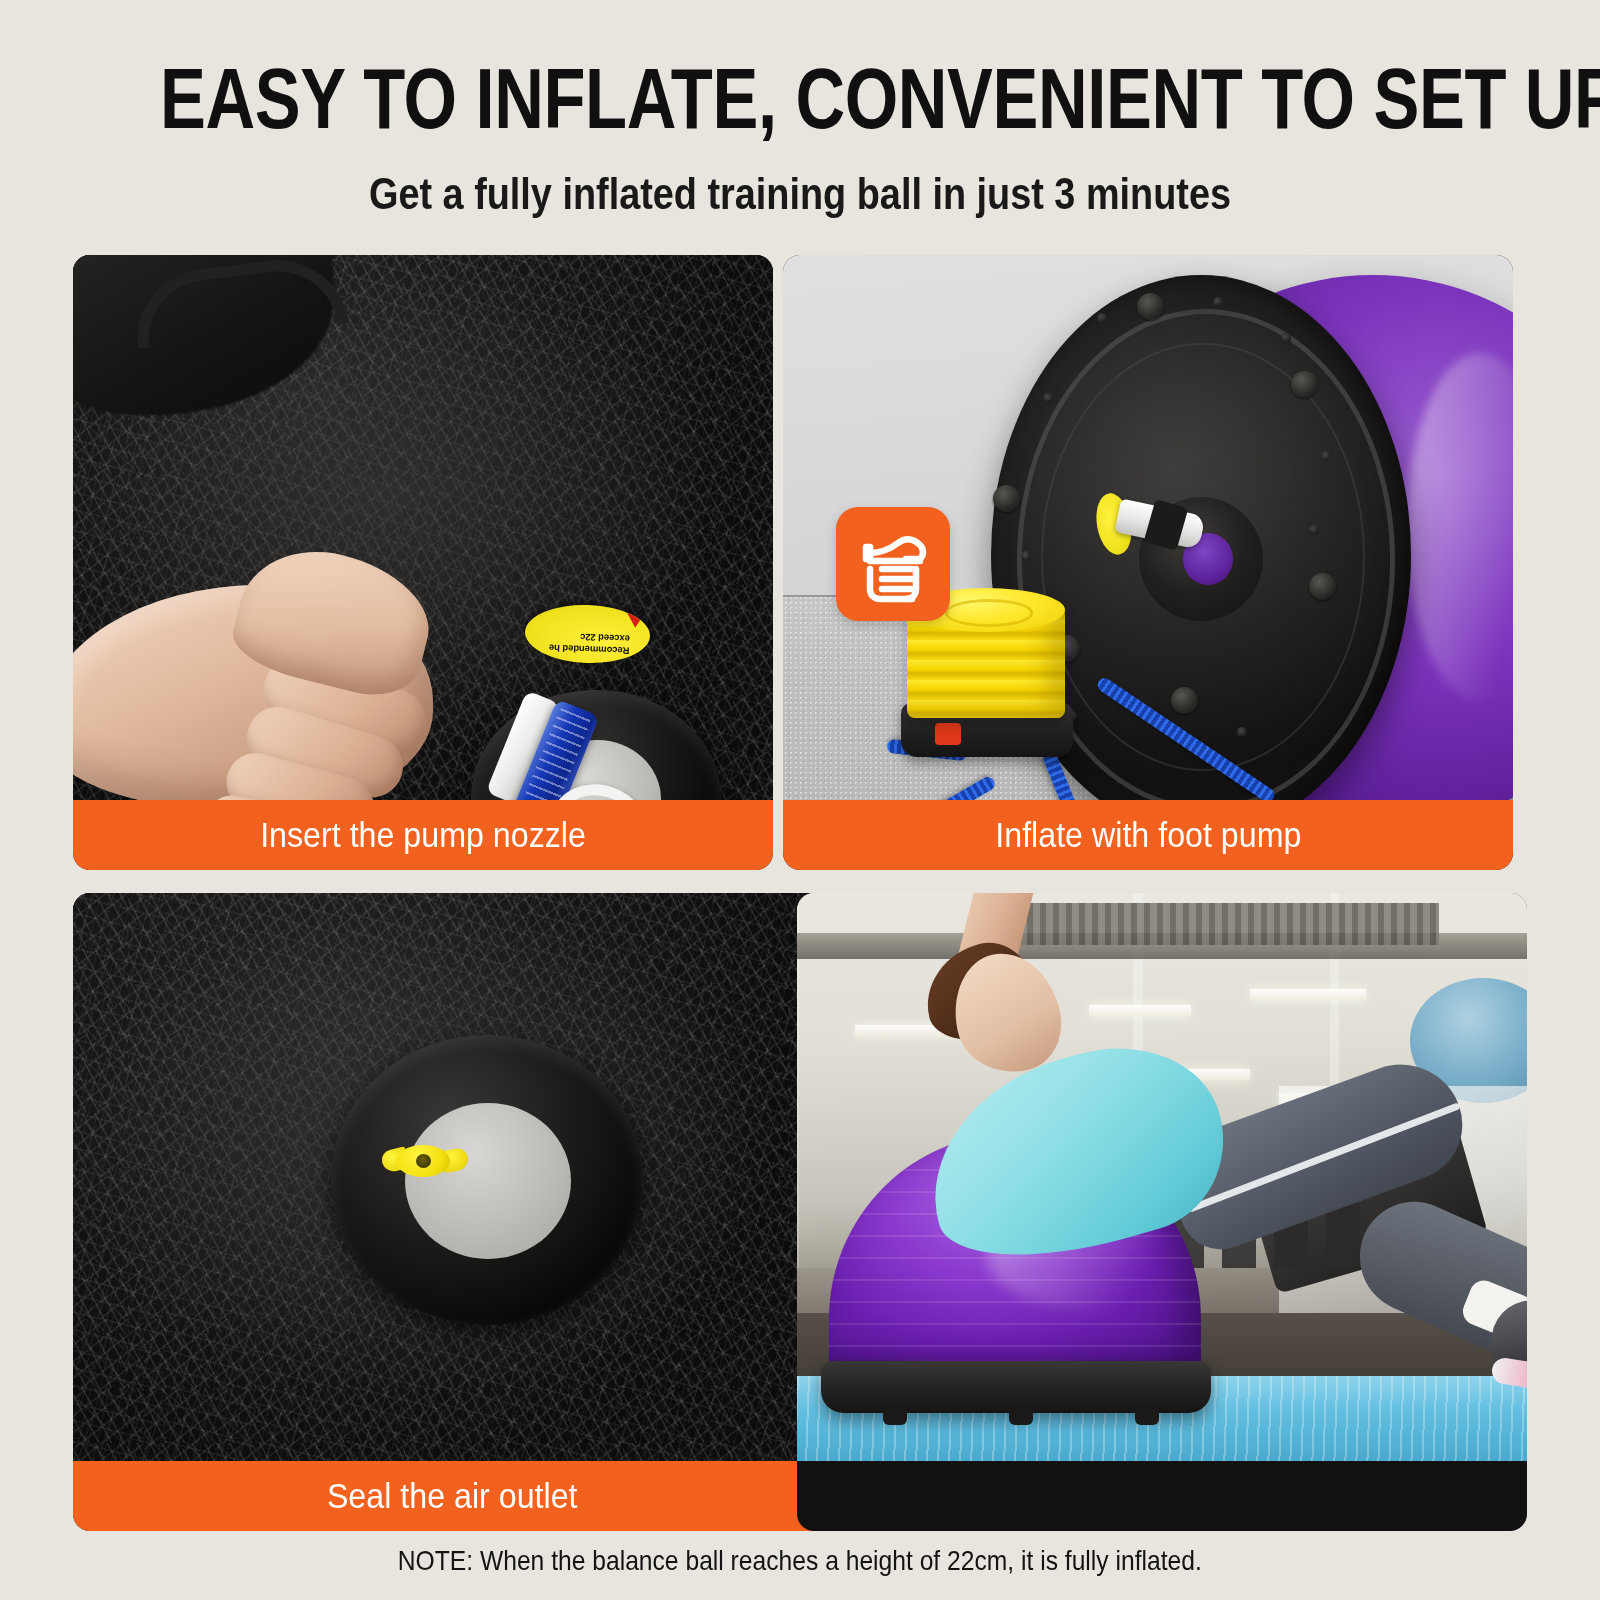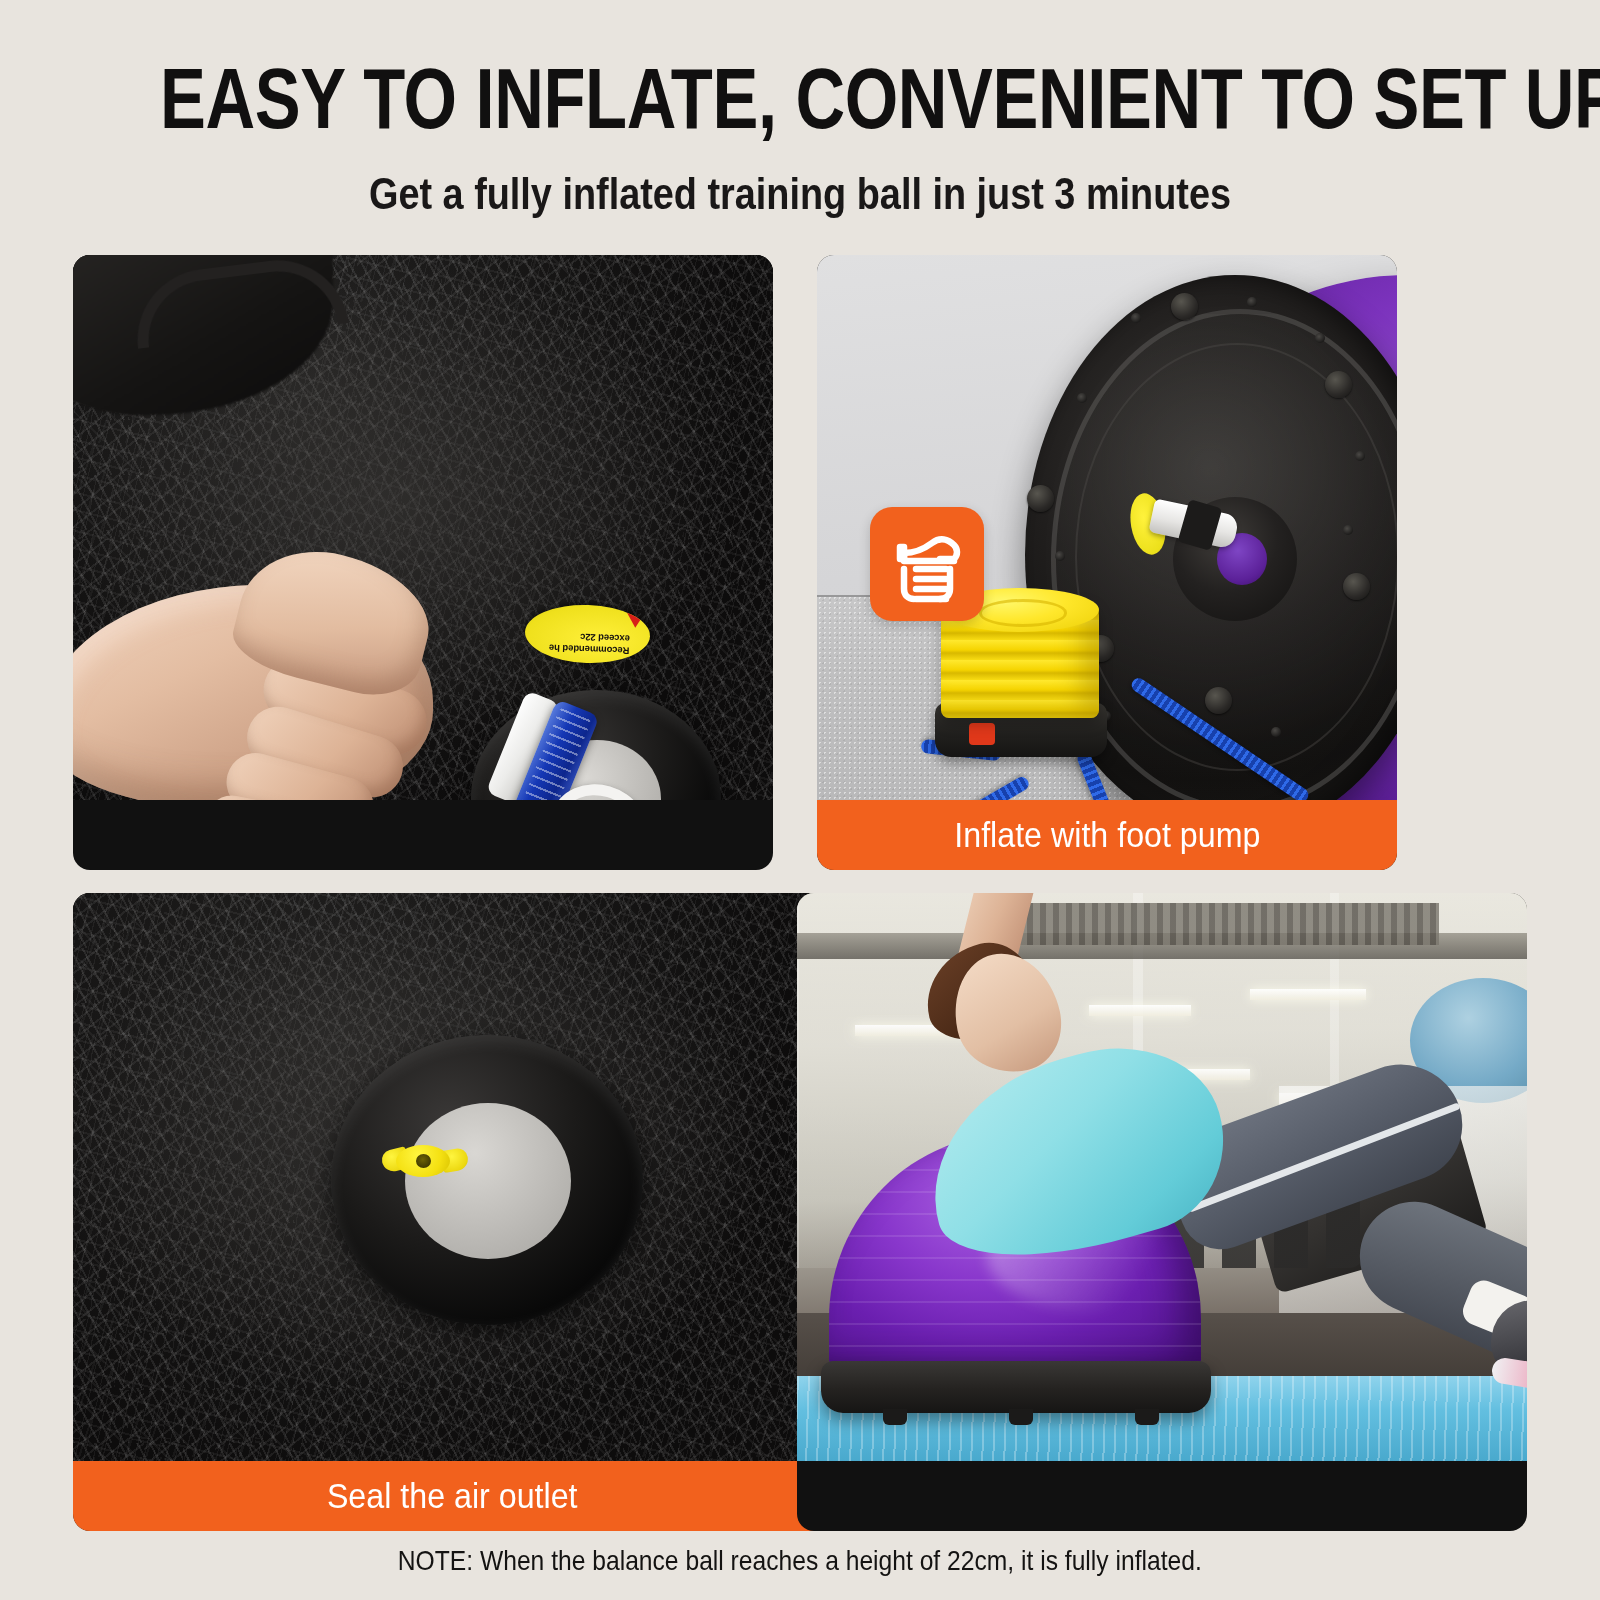--- a/index.html
+++ b/index.html
@@ -53,21 +53,21 @@
   }
 
   
   .panel {
     position: absolute;
     border-radius: 17px;
     overflow: hidden;
     background: #111;
   }
   #panel-1 { left: 73px;  top: 255px;  width: 700px; height: 615px; }
-  #panel-2 { left: 817px; top: 255px;  width: 580px; height: 615px; }
+  #panel-2 { left: 783px; top: 255px;  width: 730px; height: 615px; }
   #panel-3 { left: 73px;  top: 893px;  width: 758px; height: 638px; }
   #panel-4 { left: 797px; top: 893px;  width: 730px; height: 638px; }
 
   .photo {
     position: absolute;
     left: 0;
     top: 0;
     right: 0;
     bottom: 70px;
     overflow: hidden;
@@ -726,20 +726,21 @@
 
     <div class="hand">
       <div class="palm"></div>
       <div class="finger" id="f1"></div>
       <div class="finger" id="f2"></div>
       <div class="finger" id="f3"></div>
       <div class="finger" id="f4"></div>
       <div class="thumb"></div>
     </div>
   </div>
+  <div class="caption"><span>Insert the pump nozzle</span></div>
 </div>
 
 <div class="panel" id="panel-2">
   <div class="photo">
     <div class="studio-wall"></div>
     <div class="studio-floor"></div>
 
     <div class="ball-purple"></div>
 
     <div class="base-plate">

